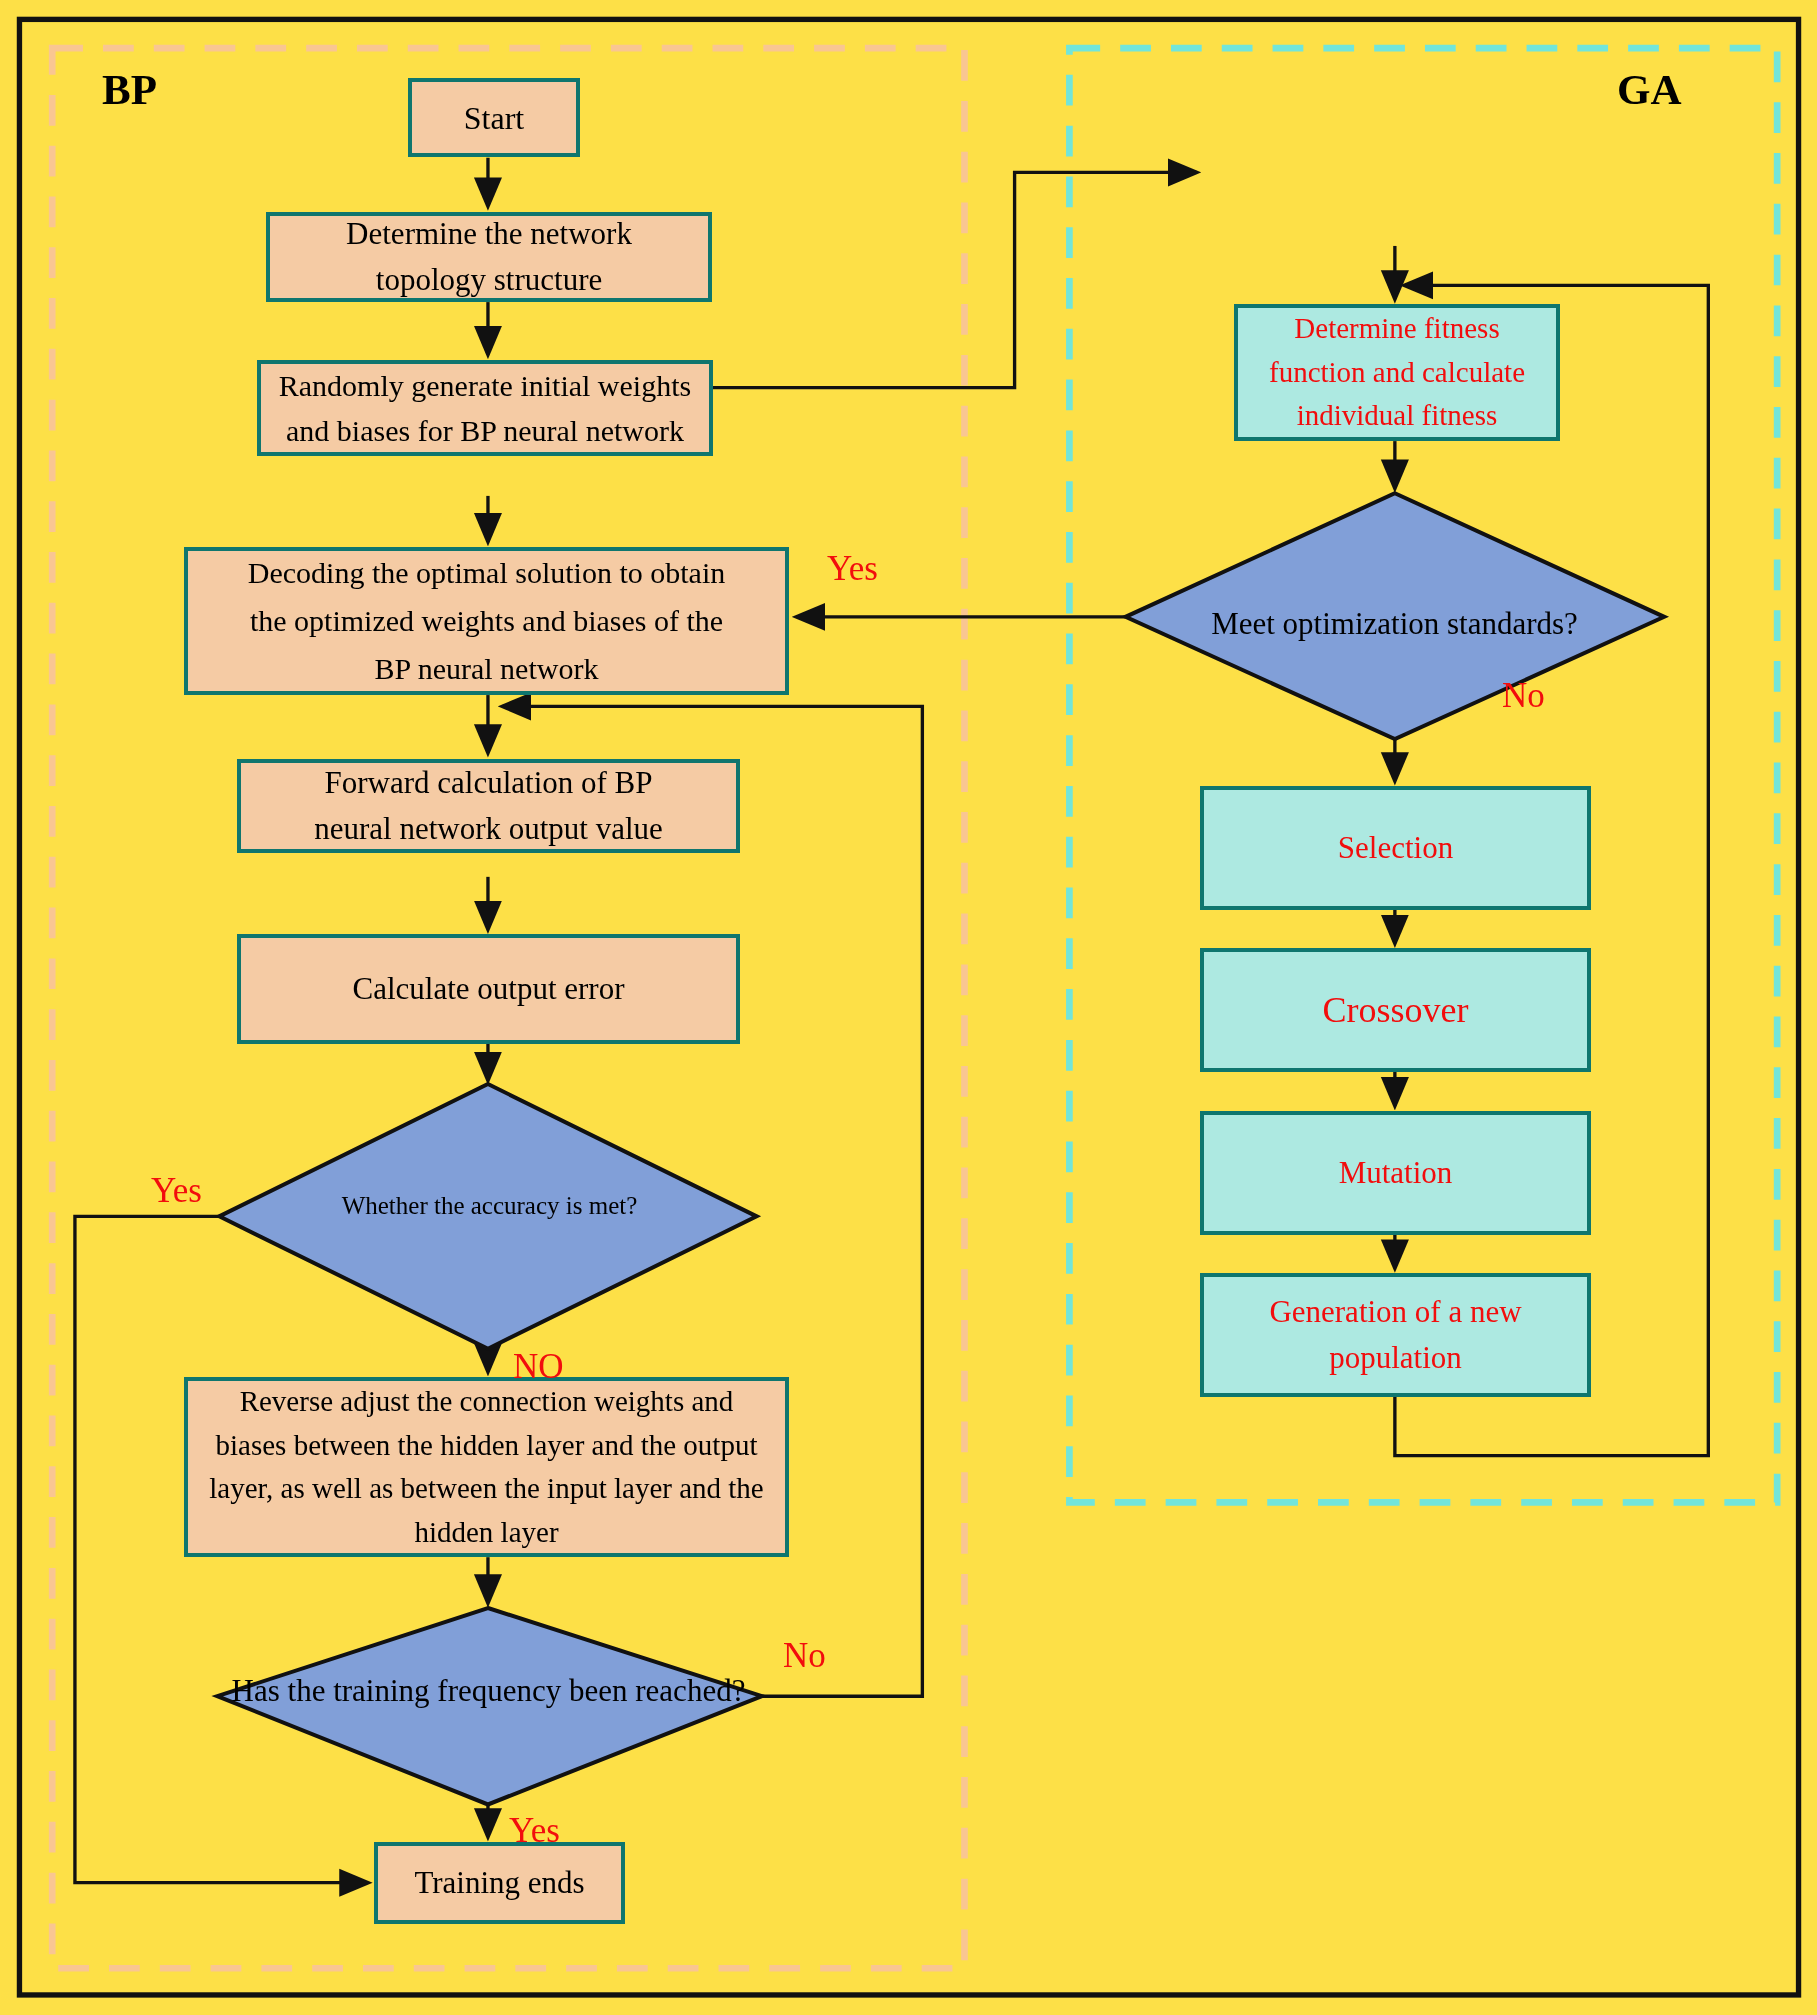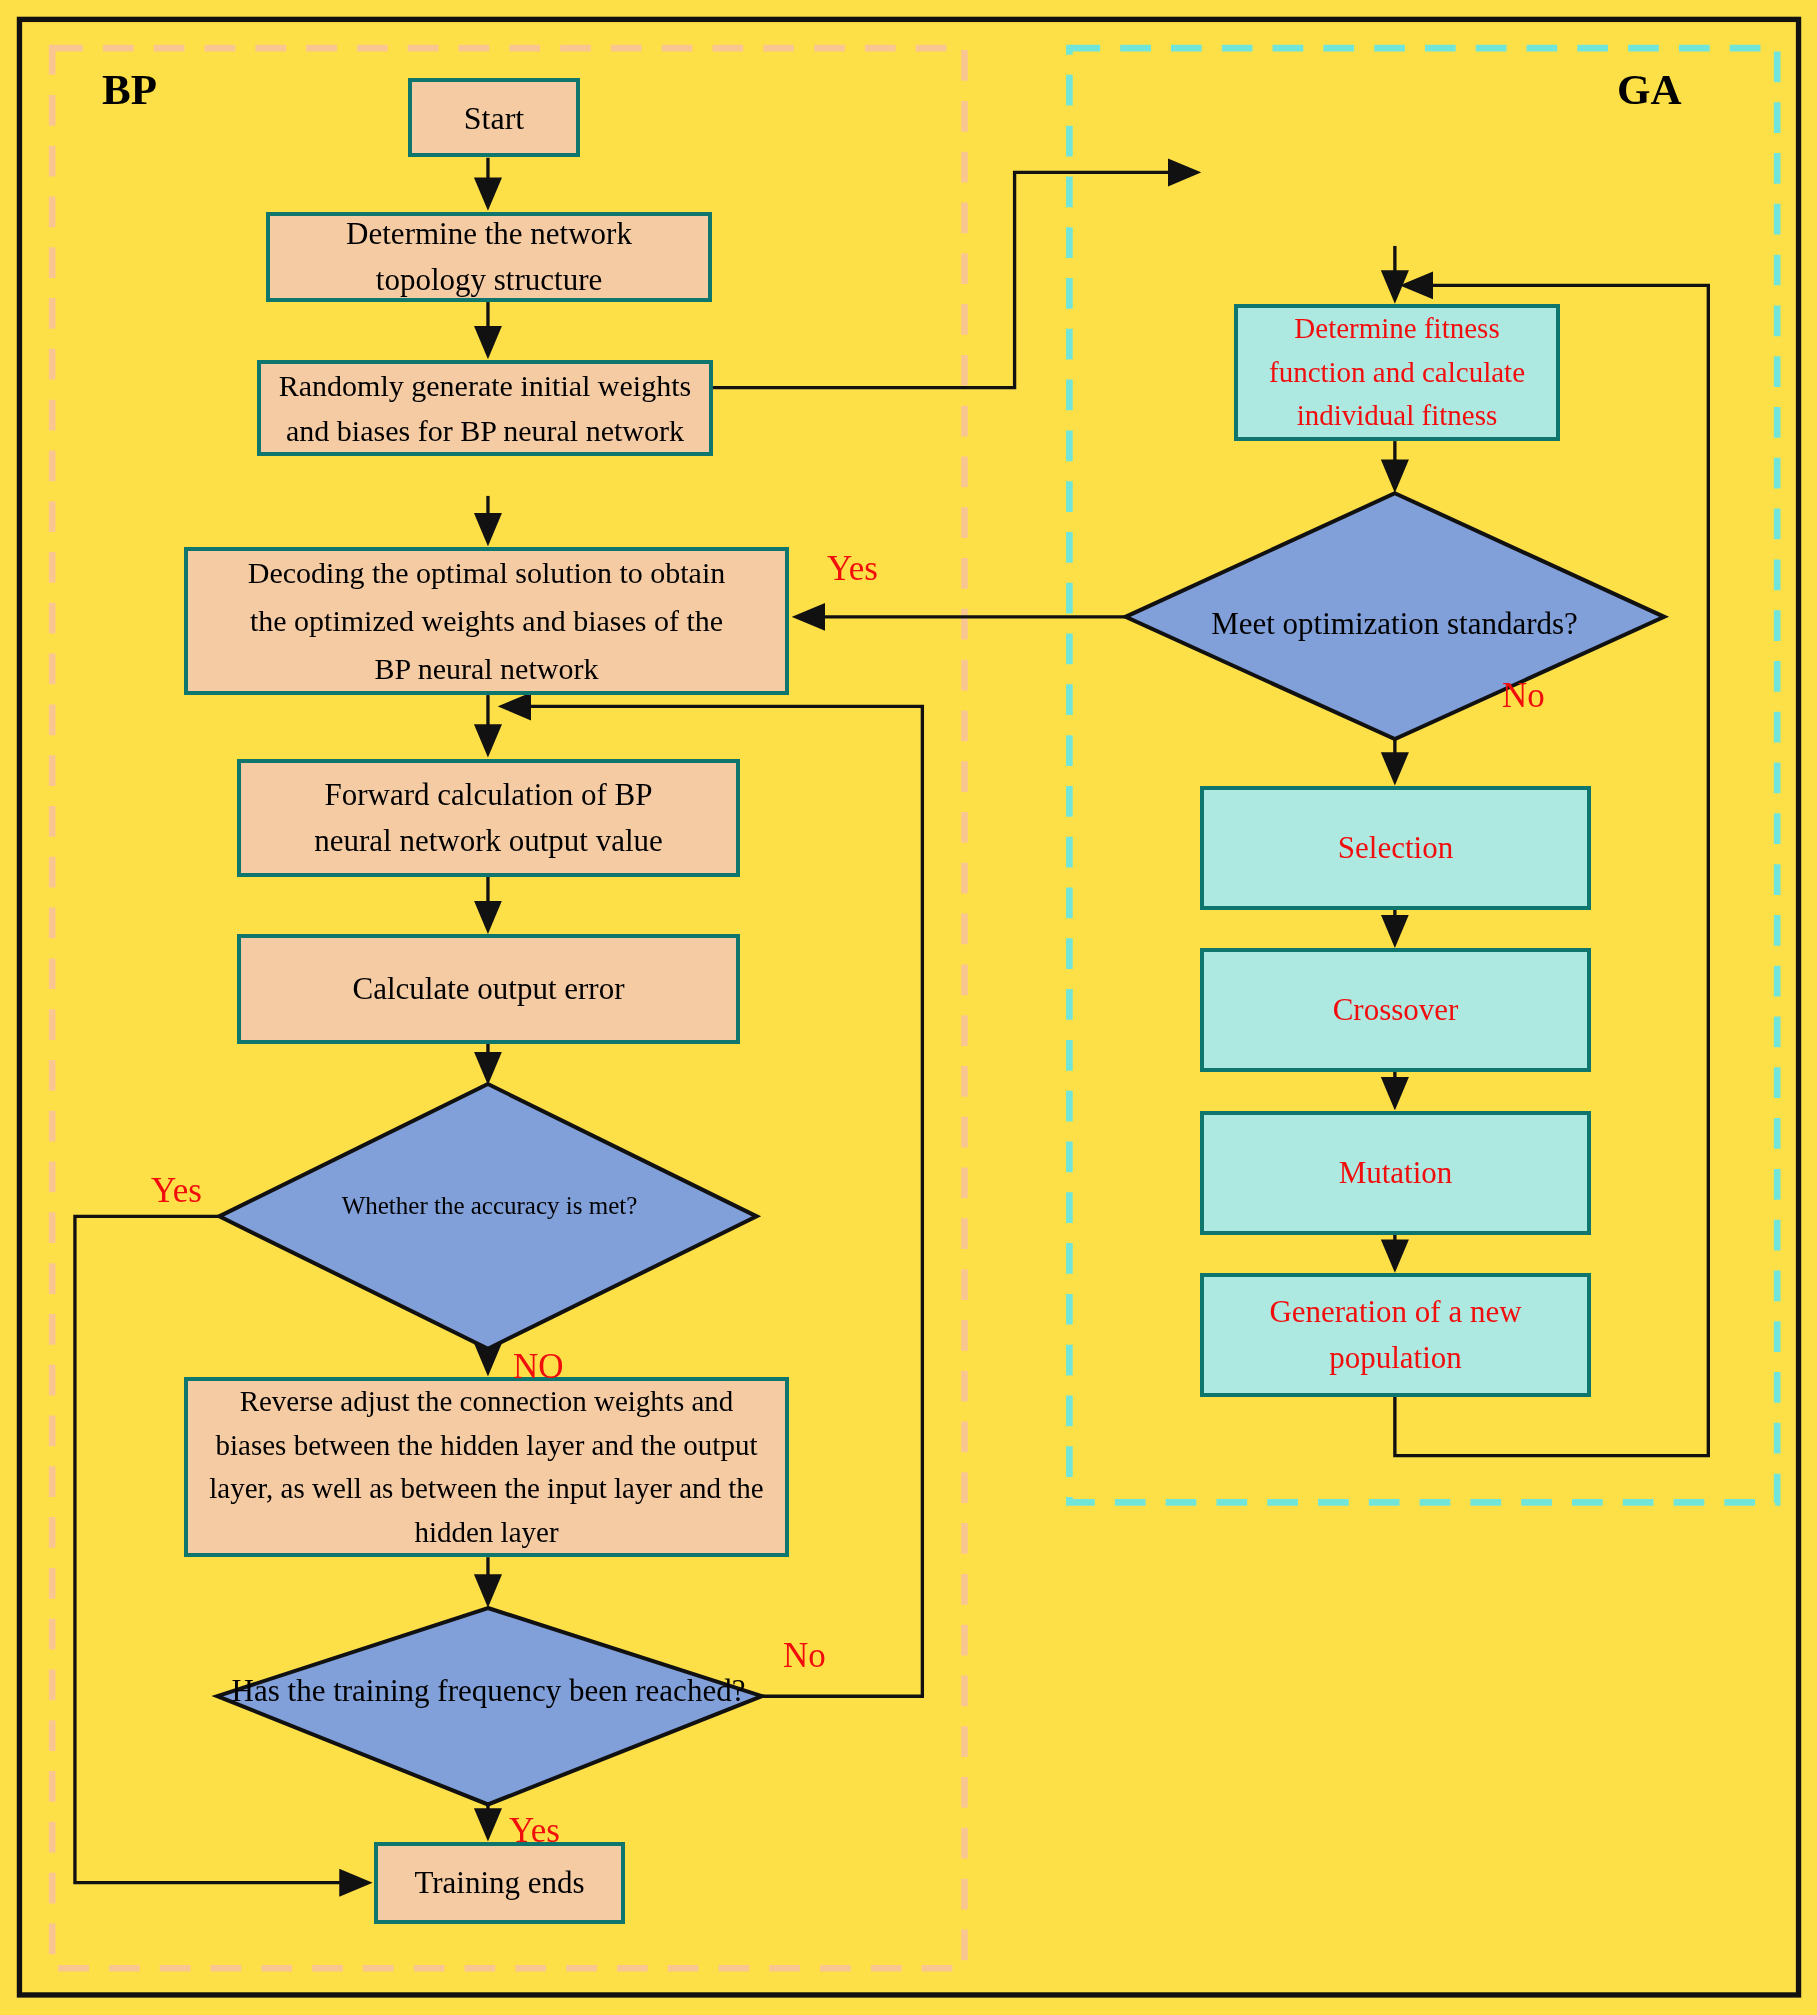--- a/index.html
+++ b/index.html
@@ -63,28 +63,28 @@
     <polygon class="diamond-shape" points="2087,738 2490,923 2087,1106 1684,923"></polygon>
   </svg>
 
   <div class="rtitle" style="left:102px;top:65px;">BP</div>
   <div class="rtitle" style="left:1617px;top:65px;">GA</div>
 
   <div class="node peach" style="left:408px;top:78px;width:172px;height:79px;font-size:32px;">Start</div>
   <div class="node peach" style="left:266px;top:212px;width:446px;height:90px;font-size:31px;padding:0 40px;">Determine the network topology structure</div>
   <div class="node peach" style="left:257px;top:360px;width:456px;height:96px;font-size:30px;padding:0 13.4px;">Randomly generate initial weights and biases for BP neural network</div>
   <div class="node peach" style="left:184px;top:547px;width:605px;height:148px;font-size:30px;line-height:1.6;padding:0 57px;">Decoding the optimal solution to obtain the optimized weights and biases of the BP neural network</div>
-  <div class="node peach" style="left:237px;top:759px;width:503px;height:118px;font-size:31px;padding:0 42px;">Forward calculation of BP neural network output value</div>
+  <div class="node peach" style="left:237px;top:759px;width:503px;height:94px;font-size:31px;padding:0 42px;">Forward calculation of BP neural network output value</div>
   <div class="node peach" style="left:237px;top:934px;width:503px;height:110px;font-size:31px;">Calculate output error</div>
   <div class="node peach" style="left:184px;top:1377px;width:605px;height:180px;font-size:29px;padding:16px 20px;">Reverse adjust the connection weights and biases between the hidden layer and the output layer, as well as between the input layer and the hidden layer</div>
   <div class="node peach" style="left:374px;top:1842px;width:251px;height:82px;font-size:31px;">Training ends</div>
 
   <div class="node cyanbox" style="left:1234px;top:304px;width:326px;height:137px;font-size:29px;padding:0 16.7px;">Determine fitness function and calculate individual fitness</div>
   <div class="node cyanbox" style="left:1200px;top:786px;width:391px;height:124px;font-size:31px;">Selection</div>
-  <div class="node cyanbox" style="left:1200px;top:948px;width:391px;height:124px;font-size:31px;">Crossover</div>
+  <div class="node cyanbox" style="left:1200px;top:948px;width:391px;height:124px;font-size:36px;">Crossover</div>
   <div class="node cyanbox" style="left:1200px;top:1111px;width:391px;height:124px;font-size:31px;">Mutation</div>
   <div class="node cyanbox" style="left:1200px;top:1273px;width:391px;height:124px;font-size:31px;padding:0 27px;">Generation of a new population</div>
 
   <div class="dtext" style="left:222px;top:1187px;width:535px;font-size:25px;">Whether the accuracy is met?</div>
   <div class="dtext" style="left:221px;top:1667px;width:535px;font-size:31px;">Has the training frequency been reached?</div>
   <div class="dtext" style="left:1127px;top:600px;width:535px;font-size:31px;">Meet optimization standards?</div>
 
   <div class="elabel" style="left:827px;top:549px;">Yes</div>
   <div class="elabel" style="left:1502px;top:676px;">No</div>
   <div class="elabel" style="left:151px;top:1171px;">Yes</div>

